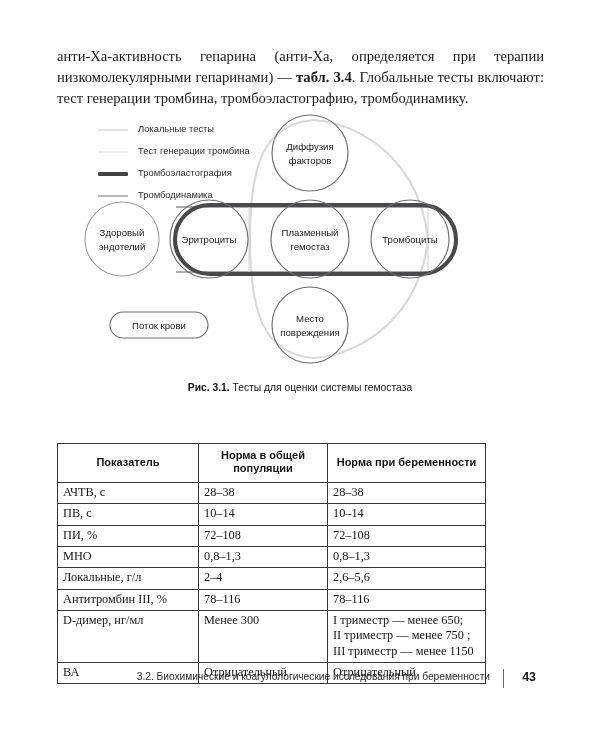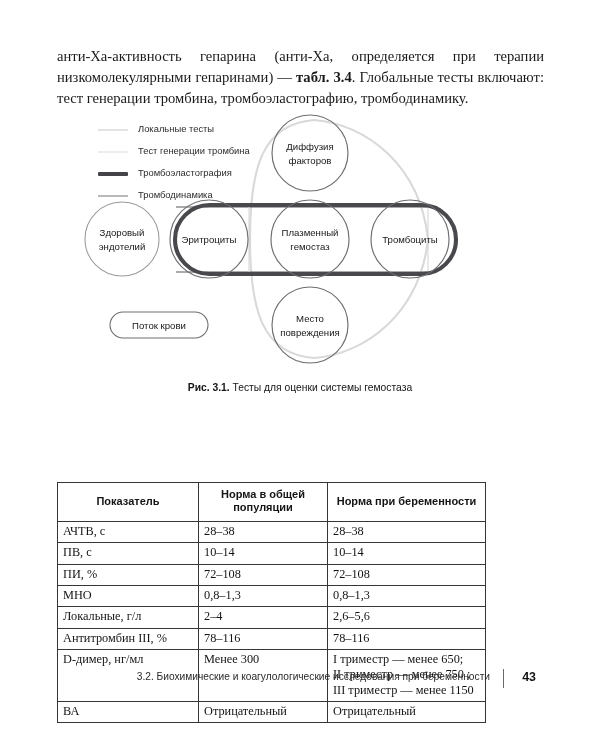--- a/index.html
+++ b/index.html
@@ -133,21 +133,20 @@
   }
   .table-title b { font-weight: bold; }
 
   table.norms {
     position: absolute;
     left: 57px;
     top: 443px;
     width: 428px;
     border-collapse: collapse;
     table-layout: fixed;
-    margin-top: 39px;
   }
   table.norms td, table.norms th {
     border: 1px solid #363639;
     padding: 2px 5px 3px 5px;
     font-size: 12.3px;
     line-height: 1.25;
     vertical-align: top;
     color: #141416;
   }
   table.norms th {

